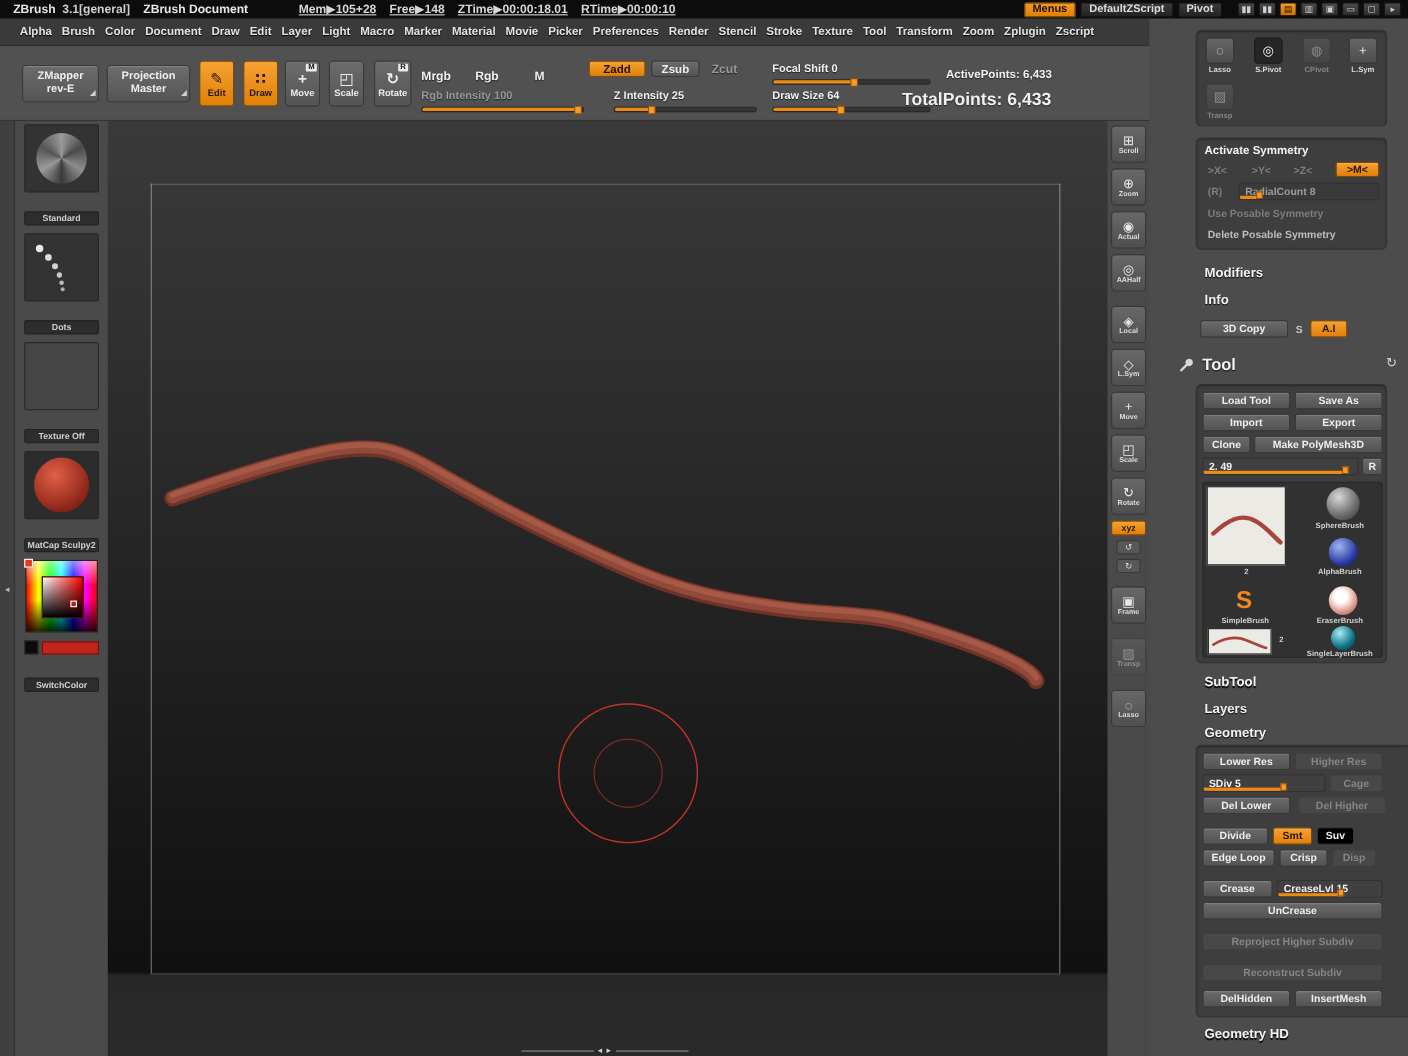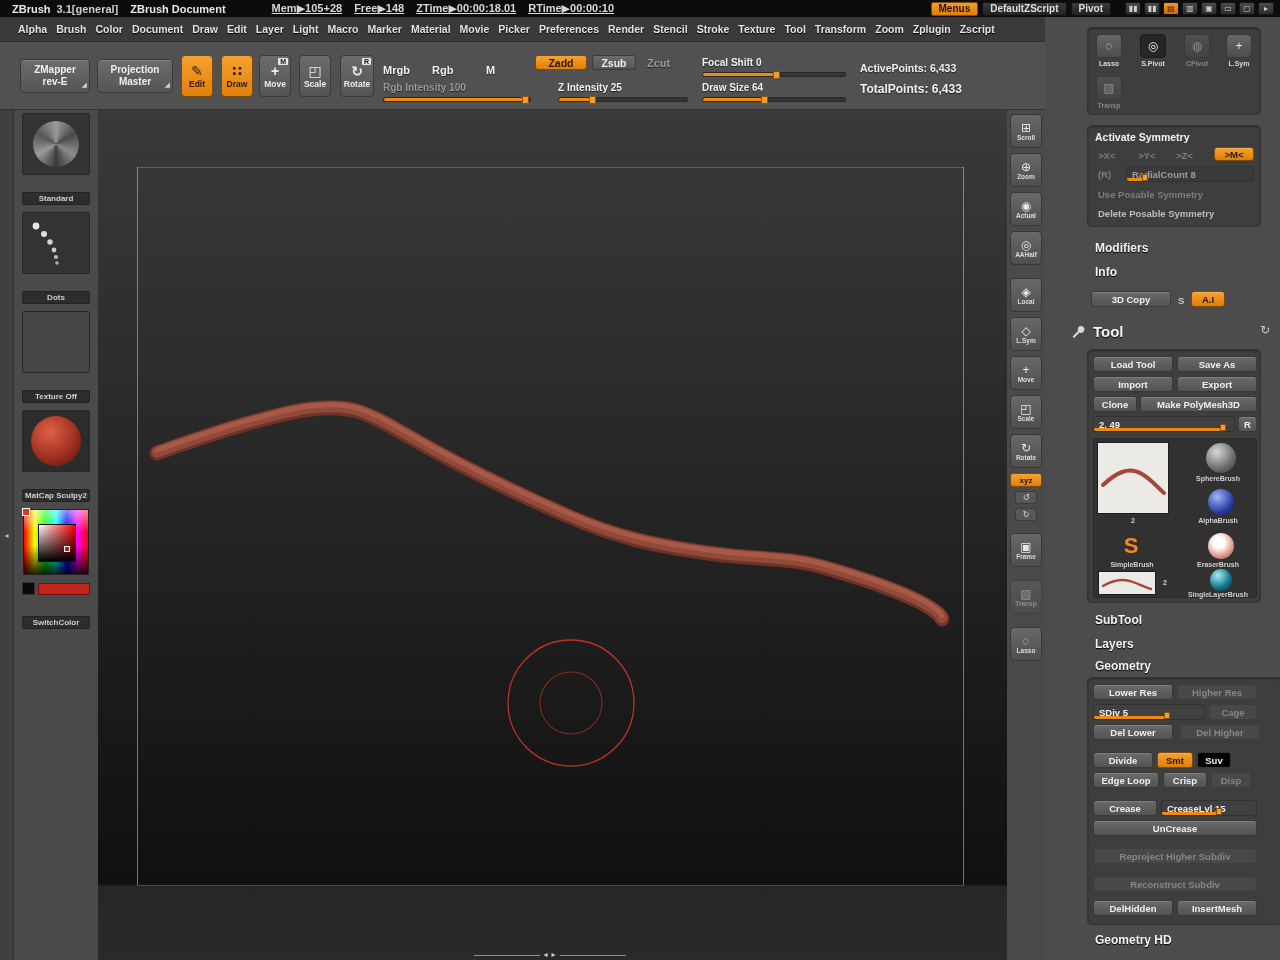--- a/index.html
+++ b/index.html
@@ -243,21 +243,21 @@
       <div class="fill" style="width:74px"></div>
         <div class="knob" style="left:70px"></div>
     </div>
     <span class="flatlbl" style="left:702px;top:40px;font-size:10px">Draw Size 64</span>
     <div class="slider" style="left:702px;top:55px;width:144px">
       <div class="fill" style="width:62px"></div>
         <div class="knob" style="left:58px"></div>
     </div>
 
     <span class="flatlbl" style="left:860px;top:20px;font-size:10.5px">ActivePoints: 6,433</span>
-    <span class="flatlbl" style="left:860px;top:40px;font-size:12px">TotalPoints: 6,433</span>
+    <span class="flatlbl" style="left:820px;top:40px;font-size:16px">TotalPoints: 6,433</span>
   </div>
 
   <div class="left-strip">
     <span>◂</span>
   </div>
 
   <div class="left-tray">
     <div class="trayitem">
       <div class="traythumb">
           <div class="swirl"></div>

